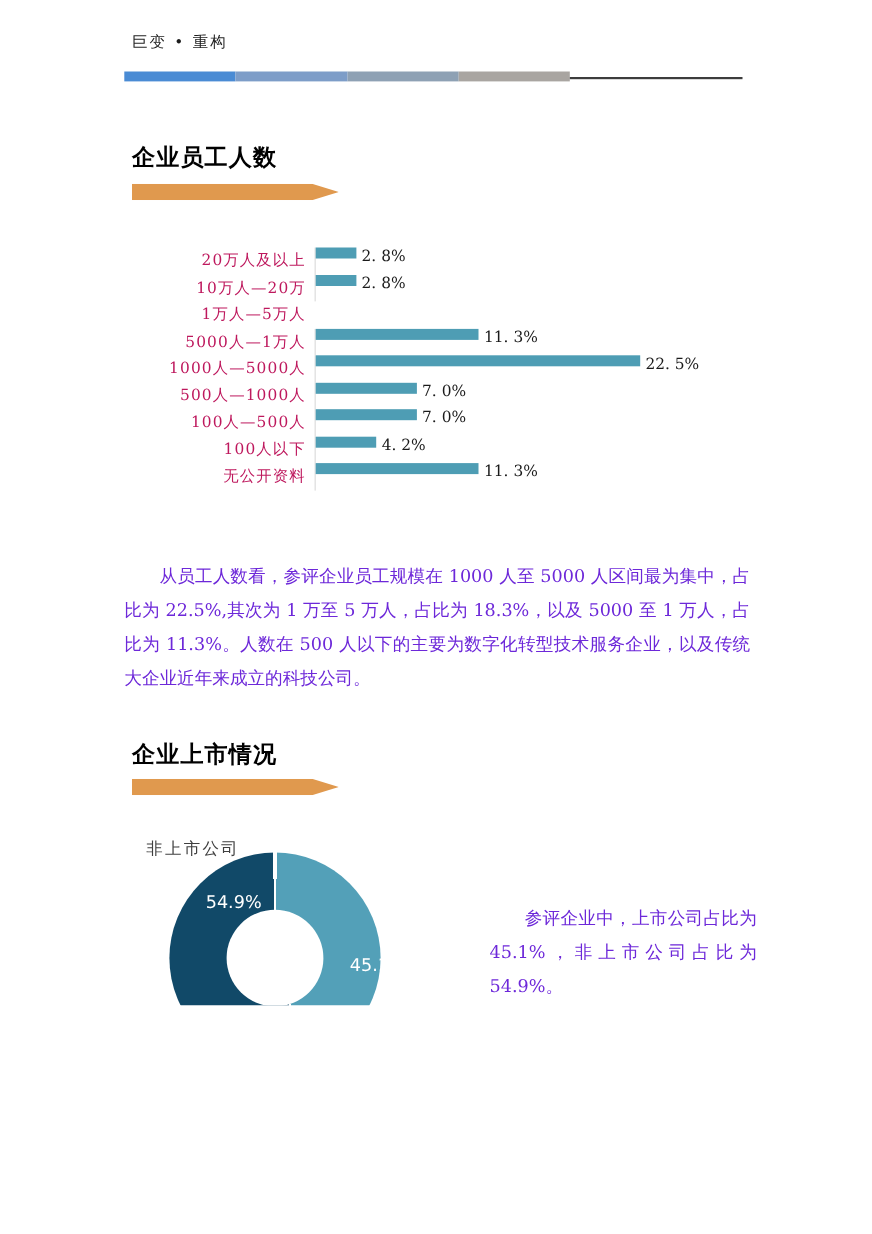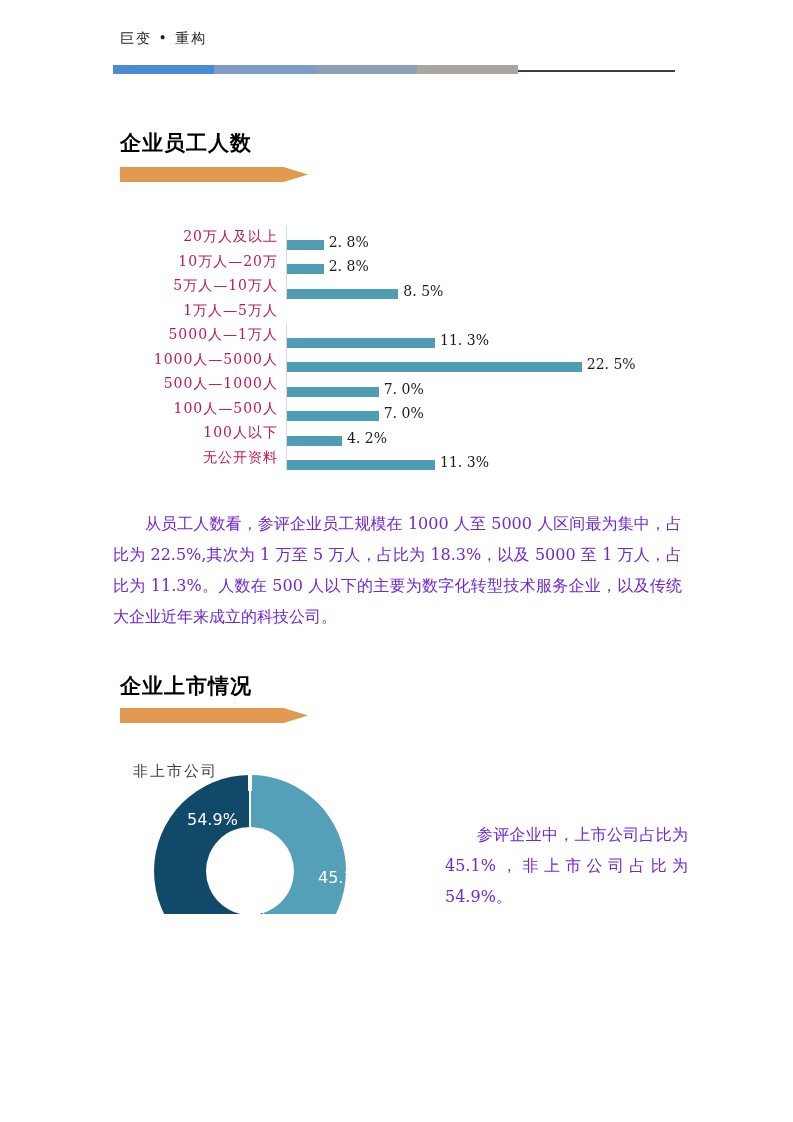--- a/index.html
+++ b/index.html
@@ -16,21 +16,21 @@
   .sec-title{position:absolute;left:120px;font-size:21px;font-weight:bold;
              font-family:"DejaVu Sans","Liberation Sans",sans-serif;color:#000;letter-spacing:1px;}
   .arrow{position:absolute;left:120px;width:188px;height:15px;background:#e0994e;
          clip-path:polygon(0 0,87% 0,100% 50%,87% 100%,0 100%);}
 
   
   #bar-chart{position:absolute;left:113px;top:225px;width:540px;}
   .bar-row{display:flex;align-items:center;height:24.5px;}
   .bar-cat{width:165px;text-align:right;font-size:14px;color:#be185d;white-space:nowrap;letter-spacing:1px;}
   .bar-track{flex:1;margin-left:8px;border-left:1px solid #d9d9d9;height:100%;
-             display:flex;align-items:flex-end;}
+             display:flex;align-items:flex-start;}
   .bar{height:10px;}
   .bar-val{margin-left:5px;font-size:14px;color:#1a1a1a;white-space:nowrap;}
 
   
   .para{position:absolute;text-align:justify;font-size:16px;color:#6d28d9;}
   #para-employees{left:113px;top:492px;width:569px;line-height:31px;text-indent:2em;}
   #para-listing{left:445px;top:803px;width:243px;line-height:31px;text-indent:2em;}
 
   
   #donut-wrap{position:absolute;left:154px;top:775px;width:192px;height:192px;}
@@ -73,27 +73,20 @@
           <div class="bar-track">
             <div class="bar" style="width: 36.68px; background: rgb(78, 157, 180);"></div>
             <span class="bar-val">2. 8%</span>
           </div>
         </div>
         <div class="bar-row">
           <div class="bar-cat">10万人—20万</div>
           <div class="bar-track">
             <div class="bar" style="width: 36.68px; background: rgb(78, 157, 180);"></div>
             <span class="bar-val">2. 8%</span>
-          </div>
-        </div>
-        <div class="bar-row">
-          <div class="bar-cat">5万人—10万人</div>
-          <div class="bar-track">
-            <div class="bar" style="width: 111.35px; background: rgb(78, 157, 180);"></div>
-            <span class="bar-val">8. 5%</span>
           </div>
         </div>
         <div class="bar-row">
           <div class="bar-cat">1万人—5万人</div>
         </div>
         <div class="bar-row">
           <div class="bar-cat">5000人—1万人</div>
           <div class="bar-track">
             <div class="bar" style="width: 148.03px; background: rgb(78, 157, 180);"></div>
             <span class="bar-val">11. 3%</span>

